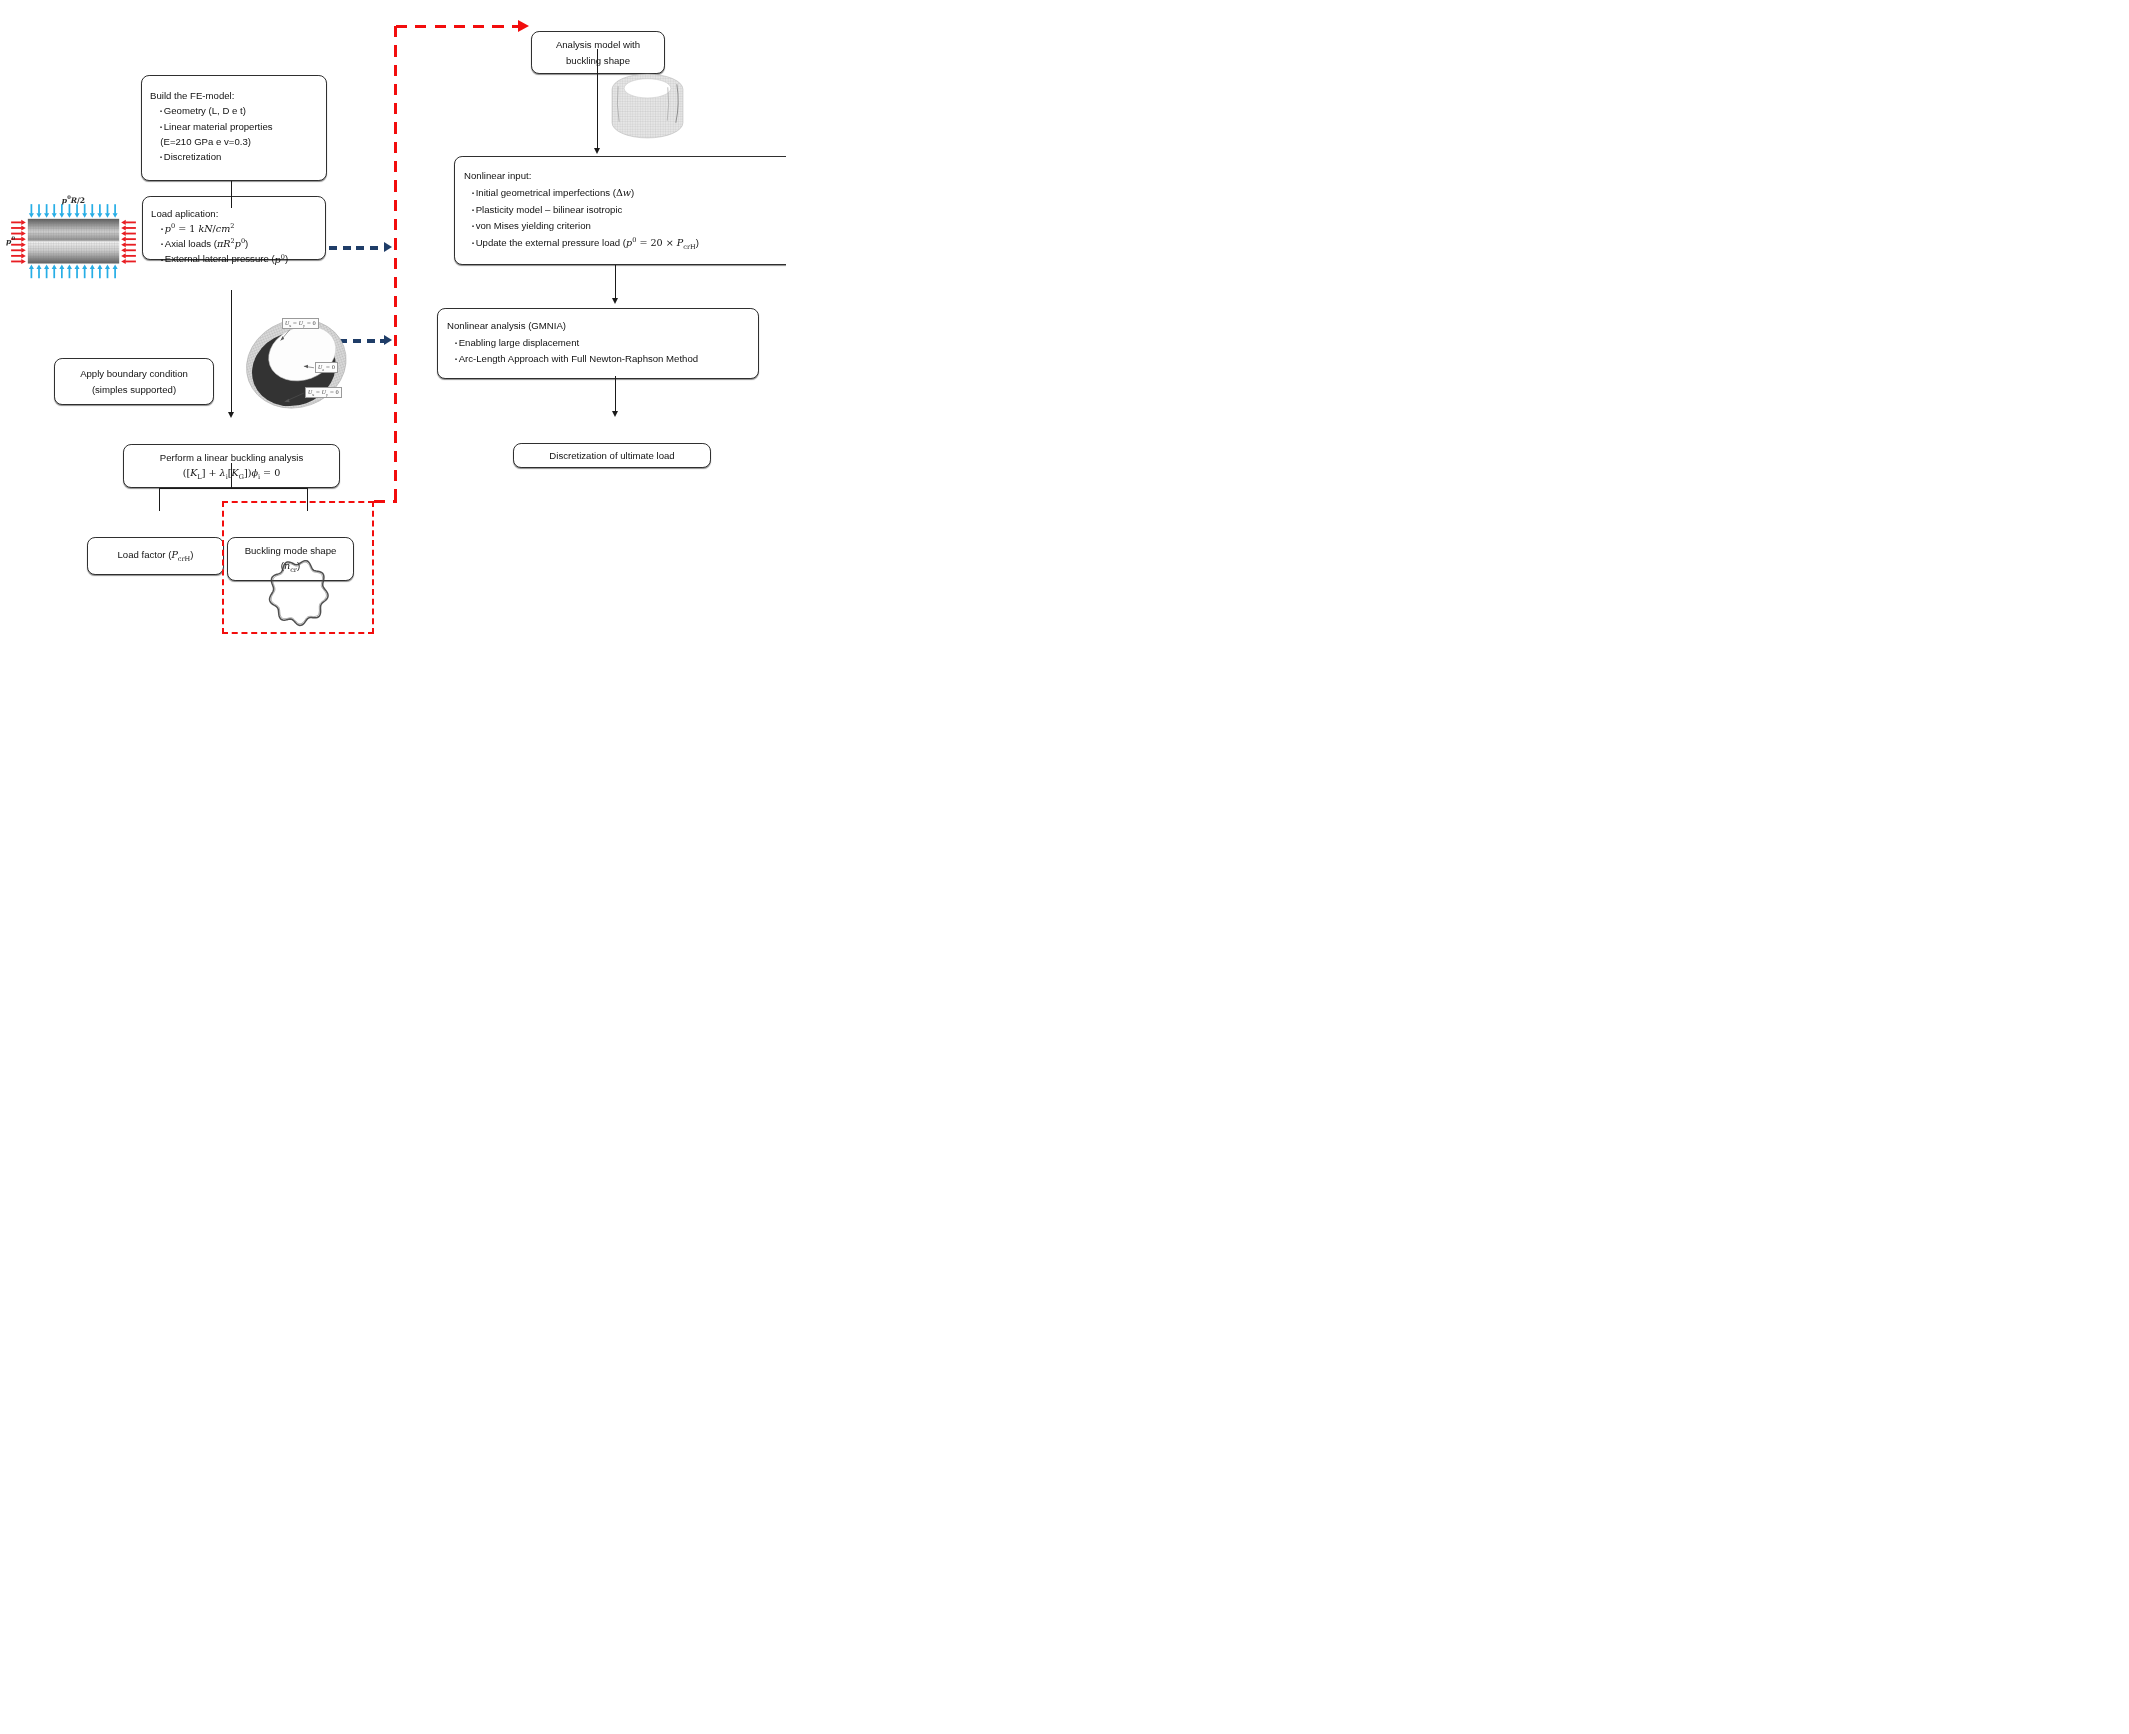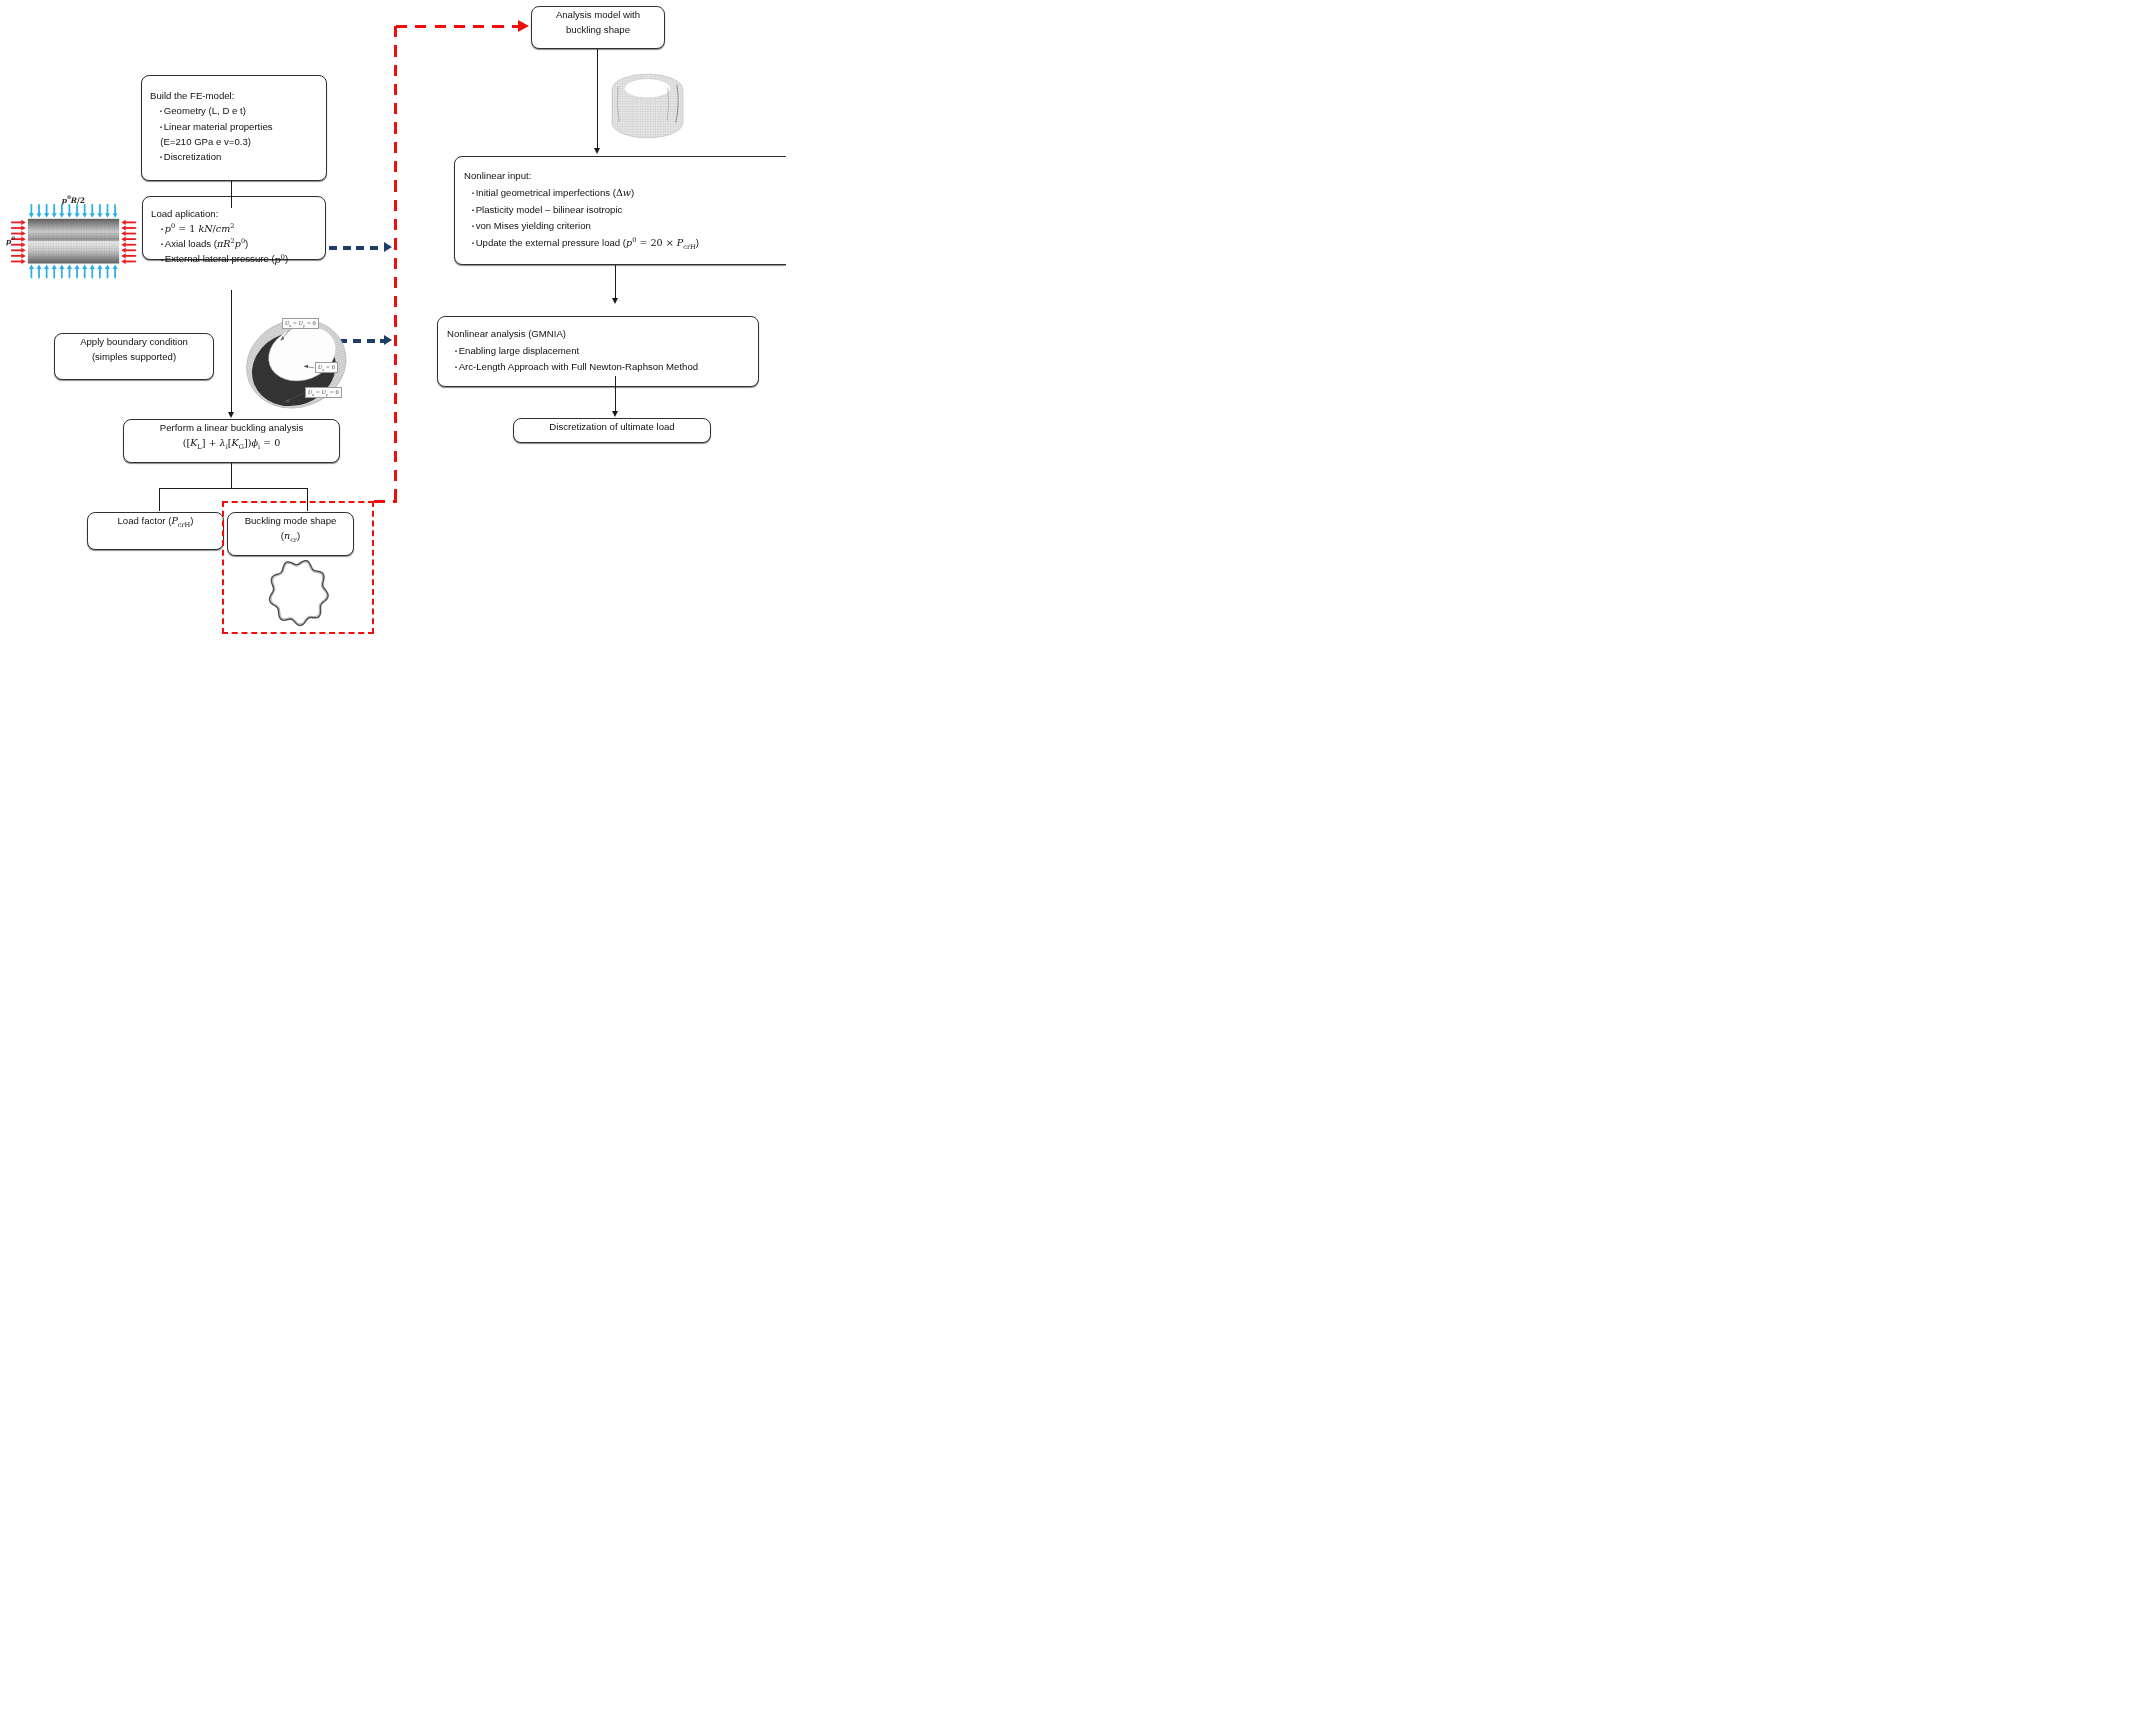--- a/index.html
+++ b/index.html
@@ -3,39 +3,39 @@
 <meta charset="utf-8">
 <style>
   html,body{margin:0;padding:0;background:#ffffff;}
   .canvas{position:relative;width:786px;height:640px;background:#fff;
           font-family:"Liberation Sans",sans-serif;color:#111;overflow:hidden;}
 
   
   .box{position:absolute;background:#fff;border:1.3px solid #2f2f2f;border-radius:8.1px;
        box-sizing:border-box;font-size:9.6px;line-height:1.58;
        box-shadow:0 1.5px 1px -0.5px rgba(0,0,0,.45);}
-  .center{display:flex;flex-direction:column;align-items:center;text-align:center;}
+  .center{display:flex;flex-direction:column;justify-content:center;align-items:center;text-align:center;margin-top:25px;}
   .lefty{display:block;}
   .bt{white-space:nowrap;}
   .li{white-space:nowrap;}
   .blt{font-size:5.6px;vertical-align:1px;margin-right:1.5px;}
   .cont{padding-left:7.1px;}
   .indent{padding-left:10.2px;}
   .math{font-family:"DejaVu Serif",serif;}
   sub,sup{font-size:68%;}
 
   #box-analysis{left:531px;top:6.1px;width:134px;height:43px;padding:0 7.1px;}
   #box-build{left:141px;top:75px;width:186px;height:106px;padding:12.2px 4.1px 0 8.1px;}
   #box-load{left:142px;top:196px;width:184px;height:64px;padding:8.6px 3px 0 8.1px;}
   #box-boundary{left:54px;top:333px;width:160px;height:47px;}
   #box-perform{left:123px;top:419px;width:217px;height:44px;}
   #box-loadfactor{left:87px;top:512px;width:137px;height:38px;}
   #box-bucklingmode{left:227px;top:512px;width:127px;height:44px;}
   #box-nlinput{left:454px;top:156px;width:350px;height:109px;padding:11.2px 3px 0 9.1px;line-height:1.74;}
-  #box-nlanalysis{left:437px;top:316px;width:322px;height:71px;padding:9.1px 3px 0 9.1px;line-height:1.74;}
+  #box-nlanalysis{left:437px;top:308px;width:322px;height:71px;padding:9.1px 3px 0 9.1px;line-height:1.74;}
   #box-determination{left:513px;top:418px;width:198px;height:25.4px;}
   #box-nlinput .li,#box-nlanalysis .li{padding-left:8.1px;}
 
   
   .vline{position:absolute;width:1px;background:#1a1a1a;}
   .hline{position:absolute;height:1px;background:#1a1a1a;}
   .ahd{position:absolute;width:0;height:0;border-left:3.6px solid transparent;
        border-right:3.6px solid transparent;border-top:6.1px solid #1a1a1a;}
 
   

